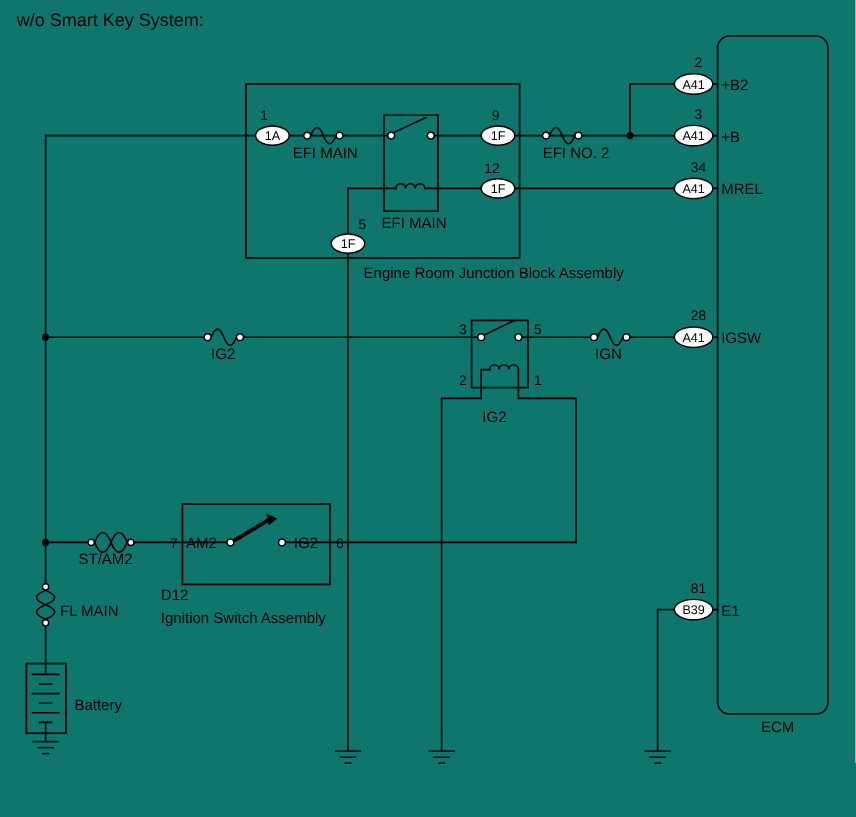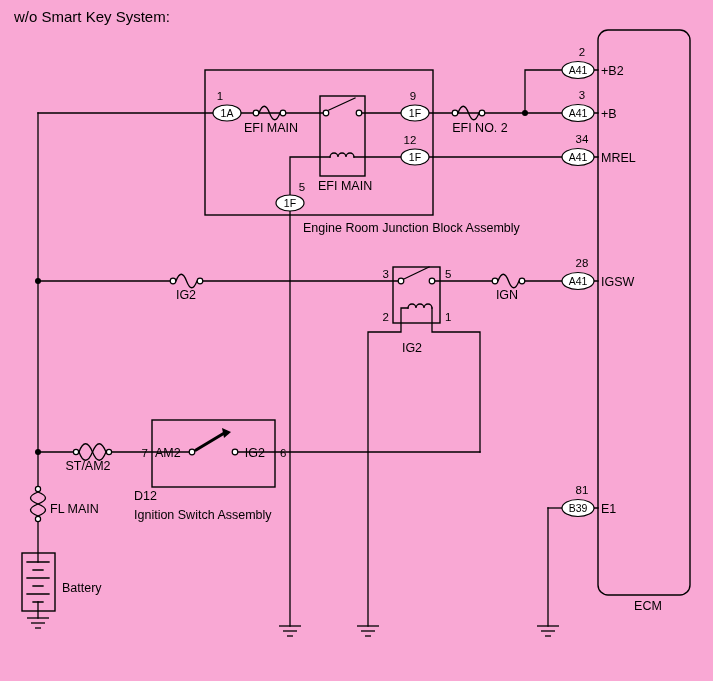--- a/index.html
+++ b/index.html
@@ -1,16 +1,16 @@
 <!DOCTYPE html>
 <html><head>
 <meta charset="utf-8">
 <style>
   html,body { margin:0; padding:0; background:#fff; }
-  .canvas { position:relative; width:713px; height:681px; background:#f9a8d4; overflow:hidden; }
+  .canvas { position:relative; width:713px; height:681px; background:#0f766e; overflow:hidden; }
   svg text { font-family:"Liberation Sans","DejaVu Sans",sans-serif; fill:#000; }
   .t15 { font-size:15px; }
   .t12 { font-size:12.5px; }
   .t11 { font-size:11.5px; }
   .t10 { font-size:10.5px; }
   .mid { text-anchor:middle; }
   .end { text-anchor:end; }
   .w   { fill:none; stroke:#000; stroke-width:1.3; stroke-linecap:square; }
   .bold{ fill:none; stroke:#000; stroke-width:3.2; stroke-linecap:round; }
   .box { fill:none; stroke:#000; stroke-width:1.4; }

